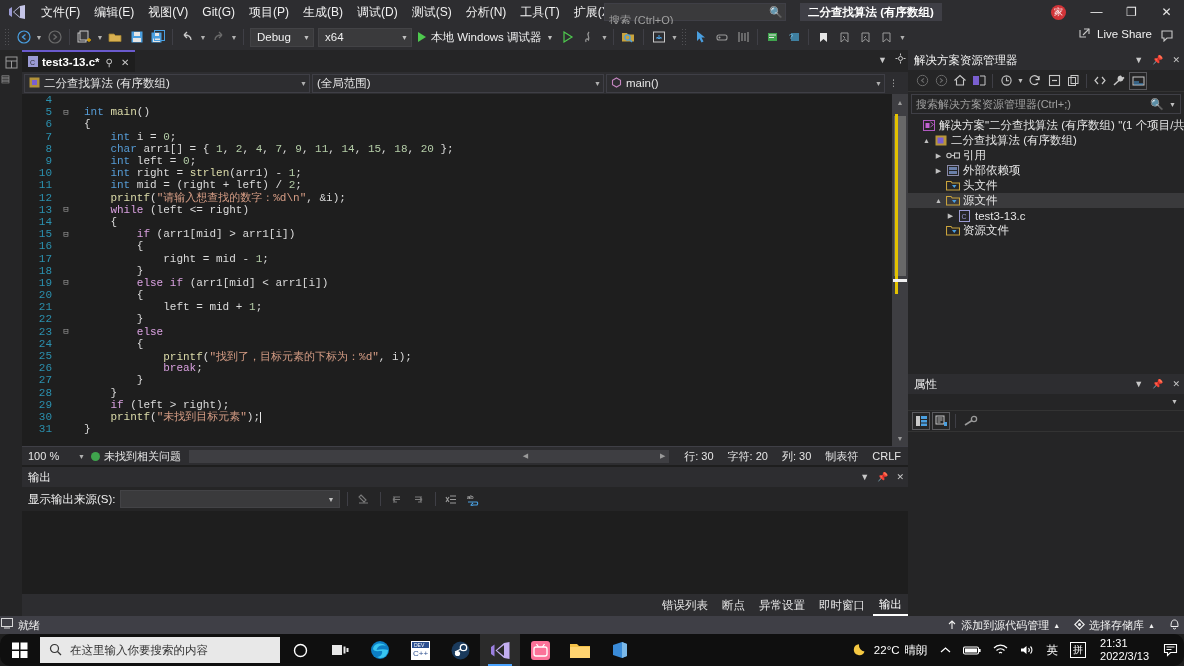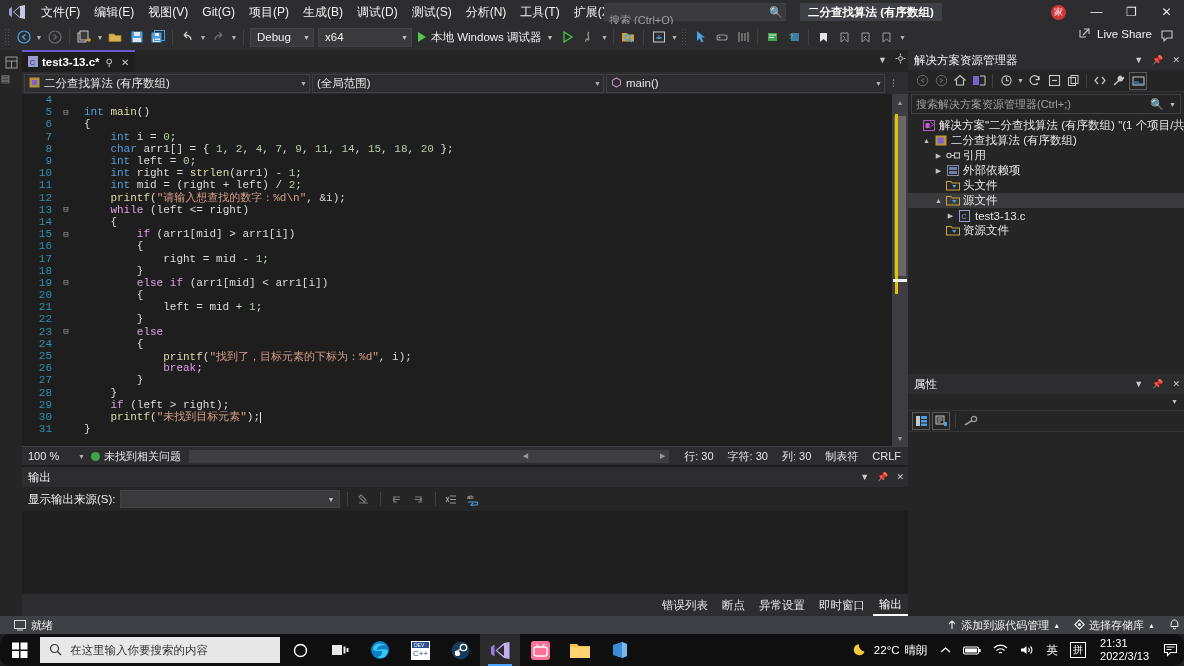--- a/index.html
+++ b/index.html
@@ -156,21 +156,21 @@
   .tw { width: 13px; text-align: center; color: #c0c0c0; font-size: 7px; flex-shrink: 0; }
   .ticon { width: 15px; display: flex; align-items: center; justify-content: center; flex-shrink: 0; }
   .tlabel { padding-left: 3px; }
   .props-panel { position: absolute; left: 0; top: 324px; width: 276px; height: 242px; background: #252526; }
   .props-sub { height: 16px; background: #252526; position: relative; }
   .props-sub .cc { position:absolute; right:6px; top:4px; font-size:7px; color:#c0c0c0; }
   .props-toolbar { height: 22px; background: #252526; display: flex; align-items: center; padding-left: 4px; gap: 2px; border-top: 1px solid #333; border-bottom: 1px solid #333; }
 
   
   .vs-status { position: absolute; left: 0; top: 616px; width: 1184px; height: 18px; background: #3f3f46; display: flex; align-items: center; font-size: 11px; color: #f1f1f1; }
-  .vss-left { display: flex; align-items: flex-end; gap: 5px; padding-left: 14px; }
+  .vss-left { display: flex; align-items: flex-start; gap: 5px; padding-left: 1px; }
   .vss-right { position: absolute; right: 4px; display: flex; align-items: center; gap: 14px; }
   .vss-grp { display: flex; align-items: center; gap: 4px; }
 
   
   .taskbar { position: absolute; left: 0; top: 634px; width: 1184px; height: 32px; background: #0f0f0f; display: flex; align-items: center; border-radius: 10px; }
   .tb-start { width: 40px; height: 32px; display: flex; align-items: center; justify-content: center; }
   .tb-search { width: 240px; height: 26px; background: #e8e8e8; display: flex; align-items: center; padding-left: 9px; gap: 8px; color: #333; font-size: 11.5px; }
   .tb-app { width: 40px; height: 32px; display: flex; align-items: center; justify-content: center; position: relative; }
   .tb-app.active { background: #2b2b2b; }
   .tb-app.active::after { content:''; position:absolute; bottom:0; left:8px; right:8px; height:2px; background:#4aa3ff; }
@@ -502,21 +502,21 @@
         <span class="es-car">▼</span>
         <span class="es-ok">
           <span class="dot-green"></span>
           <span>未找到相关问题</span>
         </span>
         <span class="hscroll">
           <span class="hs-arrow" style="left:330px">◀</span>
           <span class="hs-arrow" style="right:0">▶</span>
         </span>
         <span class="es-item">行: 30</span>
-        <span class="es-item">字符: 30</span>
+        <span class="es-item">字符: 20</span>
         <span class="es-item">列: 30</span>
         <span class="es-item">制表符</span>
         <span class="es-item">CRLF</span>
       </div>
     </div>
 
     <div class="output-panel">
       <div class="op-header">
         <span>输出</span>
         <span class="op-hdr-btns">

